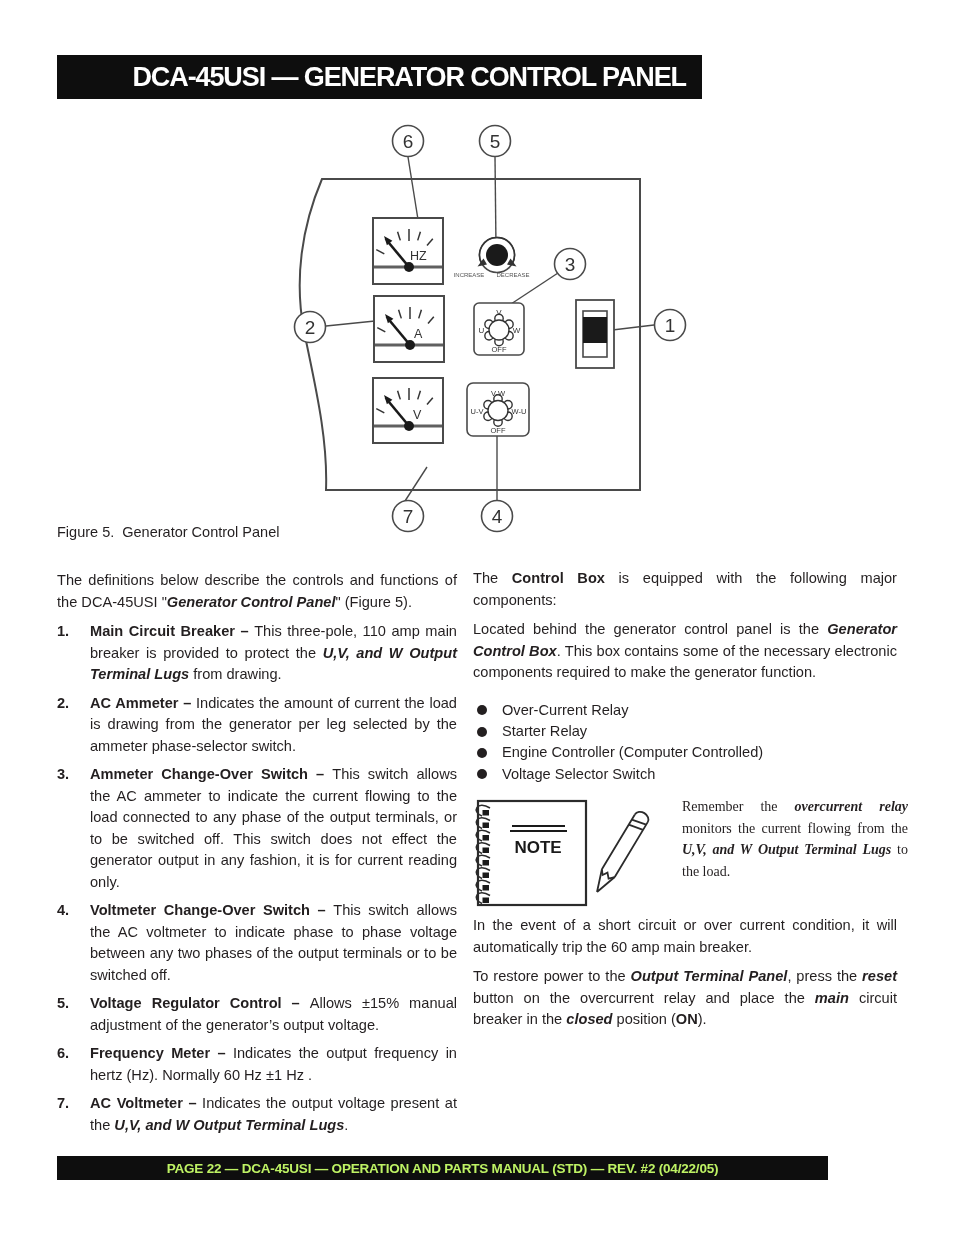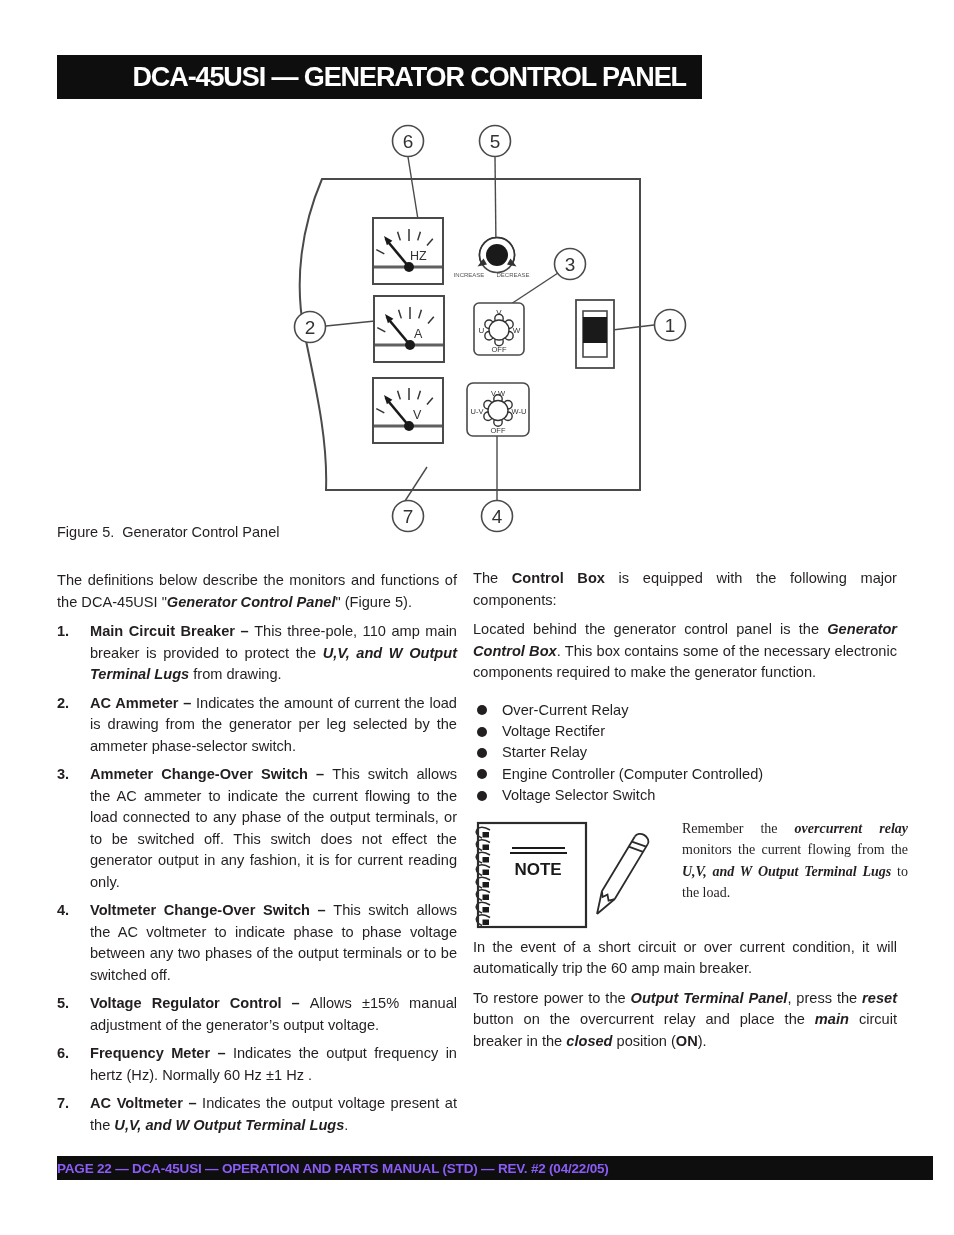--- a/index.html
+++ b/index.html
@@ -1,22 +1,22 @@
 <!DOCTYPE html>
 <html><head>
 <meta charset="utf-8">
 <style>
   html,body{margin:0;padding:0;background:#e8e8e8;}
   .page{position:relative;width:954px;height:1235px;background:#ffffff;margin:0 auto;
         font-family:"Liberation Sans",sans-serif;color:#231f20;overflow:hidden;}
   .header-bar{position:absolute;left:57px;top:55px;width:645px;height:44px;background:#0e0e0e;
         color:#fff;display:flex;align-items:center;justify-content:flex-end;box-sizing:border-box;
         padding-right:16px;font-weight:700;font-size:27px;letter-spacing:-1.1px;}
-  .footer-bar{position:absolute;left:57px;top:1156px;width:876px;height:24px;background:#0e0e0e;
-        color:#8b5cf6;display:flex;align-items:center;
+  .footer-bar{position:absolute;left:57px;top:1156px;width:771px;height:24px;background:#0e0e0e;
+        color:#bef264;display:flex;align-items:center;justify-content:center;
         font-weight:700;font-size:13.5px;letter-spacing:-0.2px;}
   .diagram{position:absolute;left:270px;top:110px;width:440px;height:440px;}
   .fig-caption{position:absolute;left:57px;top:524px;font-weight:400;font-size:14.5px;white-space:pre-wrap;}
   .col-left{position:absolute;left:57px;top:570px;width:400px;}
   .col-right{position:absolute;left:473px;top:568px;width:424px;}
   p.body{font-size:14.6px;line-height:21.5px;text-align:justify;margin:0 0 8px 0;}
   .list-item{display:flex;margin:0 0 7px 0;}
   .num{flex:none;width:33px;font-weight:700;font-size:14.6px;line-height:21.5px;}
   .item-text{flex:1;font-size:14.6px;line-height:21.5px;text-align:justify;}
   .rt-b{font-weight:700;}
@@ -169,21 +169,21 @@
       <text x="670" y="332">1</text>
       <text x="310" y="334">2</text>
       <text x="408" y="523">7</text>
       <text x="497" y="523">4</text>
     </g>
   </svg>
 
   <div class="fig-caption">Figure 5.  Generator Control Panel</div>
 
   <div class="col-left">
-    <p class="body"><span class="rt-r">The definitions below describe the monitors and functions of the DCA-45USI "</span><span class="rt-bi">Generator Control Panel</span><span class="rt-r">" (Figure 5).</span></p>
+    <p class="body"><span class="rt-r">The definitions below describe the controls and functions of the DCA-45USI "</span><span class="rt-bi">Generator Control Panel</span><span class="rt-r">" (Figure 5).</span></p>
 
     <div class="list-item">
       <div class="num">1.</div>
       <div class="item-text"><span class="rt-b">Main Circuit Breaker – </span><span class="rt-r">This three-pole, 110 amp main breaker is provided to protect the </span><span class="rt-bi">U,V, and W Output Terminal Lugs</span><span class="rt-r"> from drawing.</span></div>
     </div>
     <div class="list-item">
       <div class="num">2.</div>
       <div class="item-text"><span class="rt-b">AC Ammeter – </span><span class="rt-r">Indicates the amount of current the load is drawing from the generator per leg selected by the ammeter phase-selector switch.</span></div>
     </div>
     <div class="list-item">
@@ -209,24 +209,20 @@
   </div>
 
   <div class="col-right">
     <p class="body"><span class="rt-r">The </span><span class="rt-b">Control Box</span><span class="rt-r"> is equipped with the following major components:</span></p>
     <p class="body"><span class="rt-r">Located behind the generator control panel is the </span><span class="rt-bi">Generator Control Box</span><span class="rt-r">. This box contains some of the necessary electronic components required to make the generator function.</span></p>
 
     <div class="bullets">
       <div class="bullet-row">
         <span class="bullet-dot"></span>
         <span>Over-Current Relay</span>
-      </div>
-      <div class="bullet-row">
-        <span class="bullet-dot"></span>
-        <span>Voltage Rectifer</span>
       </div>
       <div class="bullet-row">
         <span class="bullet-dot"></span>
         <span>Starter Relay</span>
       </div>
       <div class="bullet-row">
         <span class="bullet-dot"></span>
         <span>Engine Controller (Computer Controlled)</span>
       </div>
       <div class="bullet-row">

